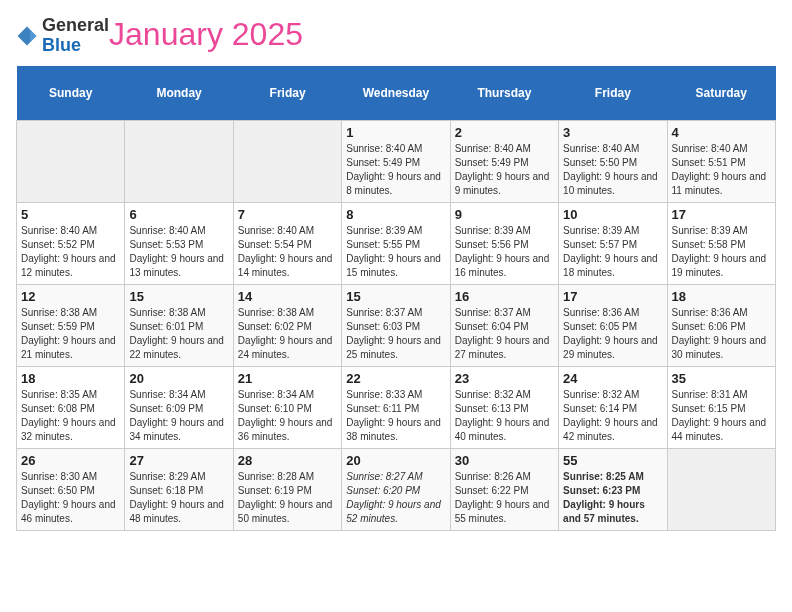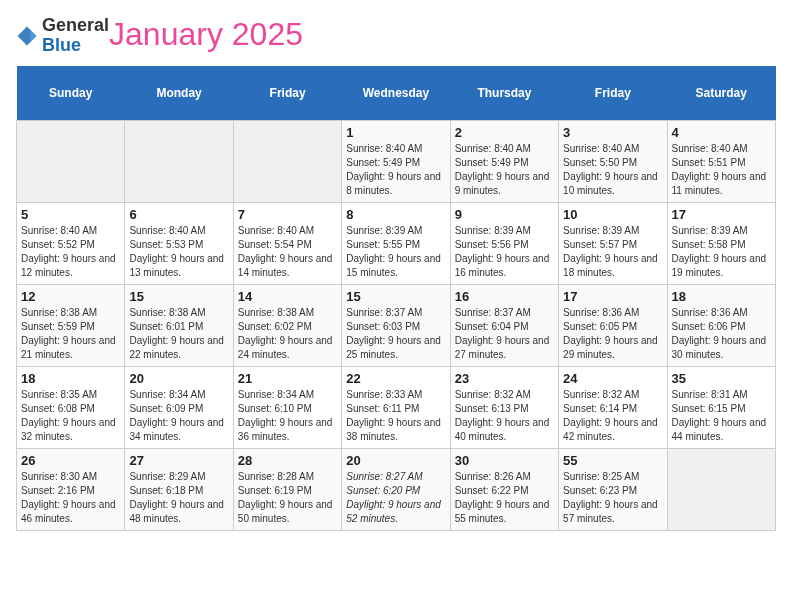--- a/index.html
+++ b/index.html
@@ -274,21 +274,21 @@
           <div class="day-number">35</div>
           <div class="day-info" style="white-space: pre-line;">Sunrise: 8:31 AM
 Sunset: 6:15 PM
 Daylight: 9 hours and 44 minutes.</div>
         </td>
       </tr>
       <tr>
         <td>
           <div class="day-number">26</div>
           <div class="day-info" style="white-space: pre-line;">Sunrise: 8:30 AM
-Sunset: 2:16 PM
+Sunset: 6:50 PM
 Daylight: 9 hours and 46 minutes.</div>
         </td>
         <td>
           <div class="day-number">27</div>
           <div class="day-info" style="white-space: pre-line;">Sunrise: 8:29 AM
 Sunset: 6:18 PM
 Daylight: 9 hours and 48 minutes.</div>
         </td>
         <td>
           <div class="day-number">28</div>
@@ -303,20 +303,20 @@
 Daylight: 9 hours and 52 minutes.</div>
         </td>
         <td>
           <div class="day-number">30</div>
           <div class="day-info" style="white-space: pre-line;">Sunrise: 8:26 AM
 Sunset: 6:22 PM
 Daylight: 9 hours and 55 minutes.</div>
         </td>
         <td>
           <div class="day-number">55</div>
-          <div class="day-info" style="white-space: pre-line;">Sunrise: 8:25 AM
+          <div class="day-info" style="white-space: pre-line; font-weight: bold;">Sunrise: 8:25 AM
 Sunset: 6:23 PM
 Daylight: 9 hours and 57 minutes.</div>
         </td>
         <td class="empty-cell"></td>
       </tr>
     </tbody>
 </table>
 
 </body></html>

